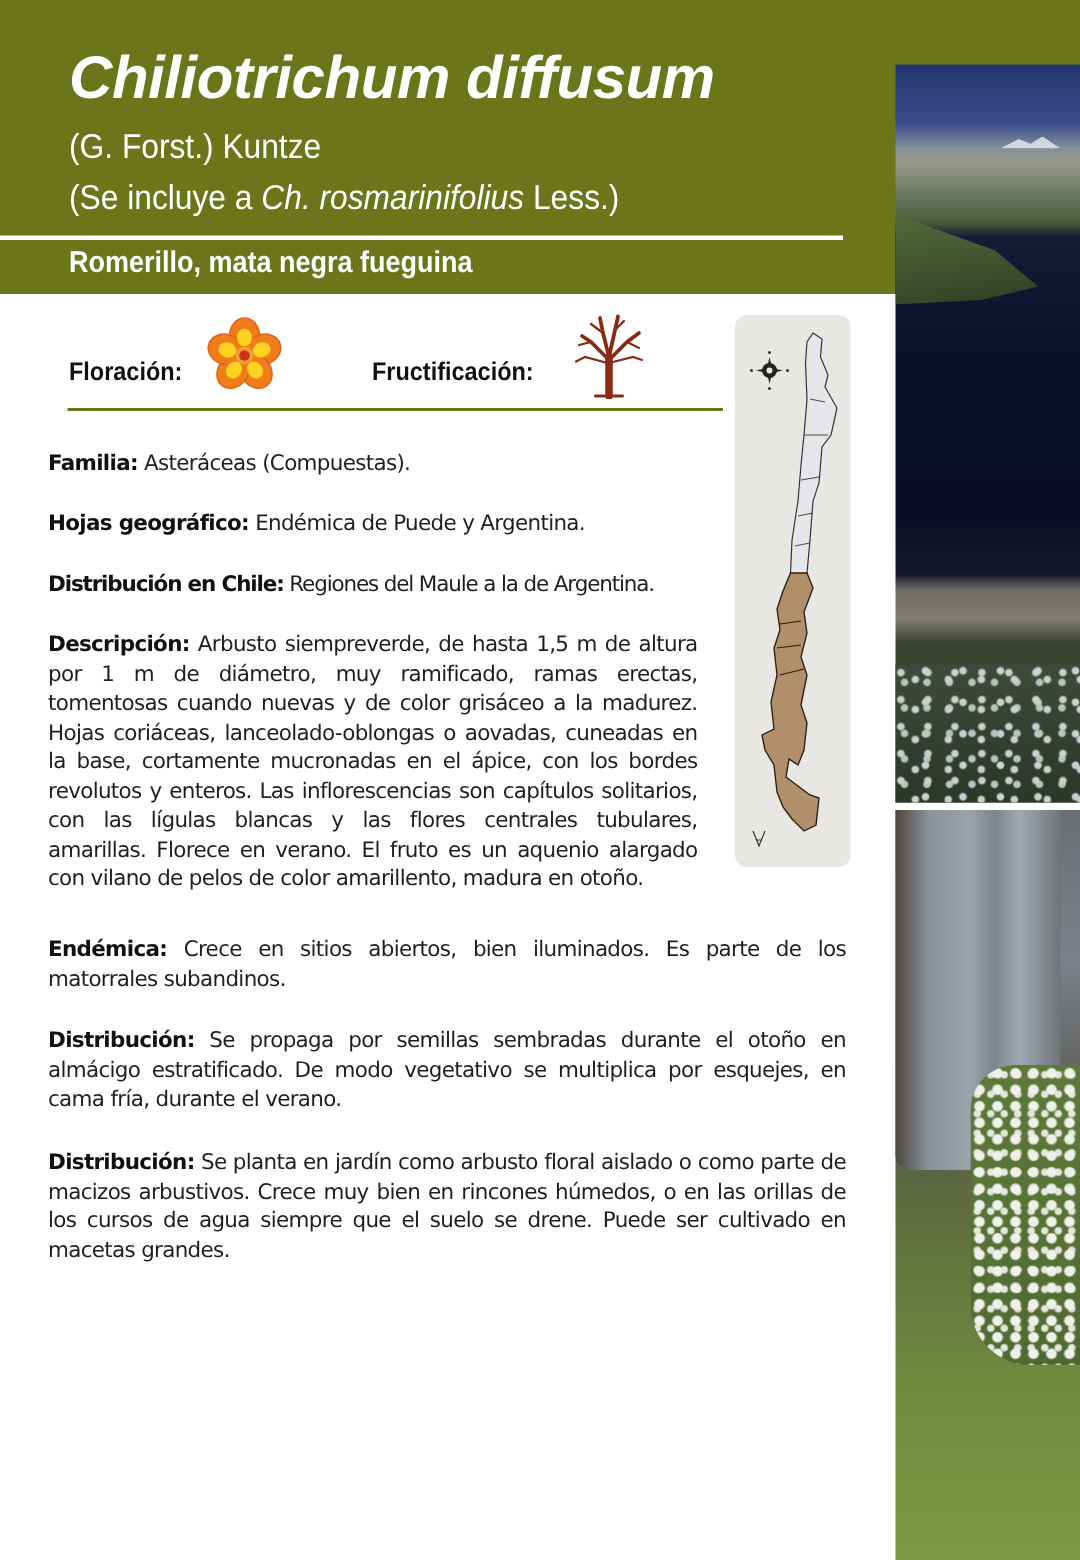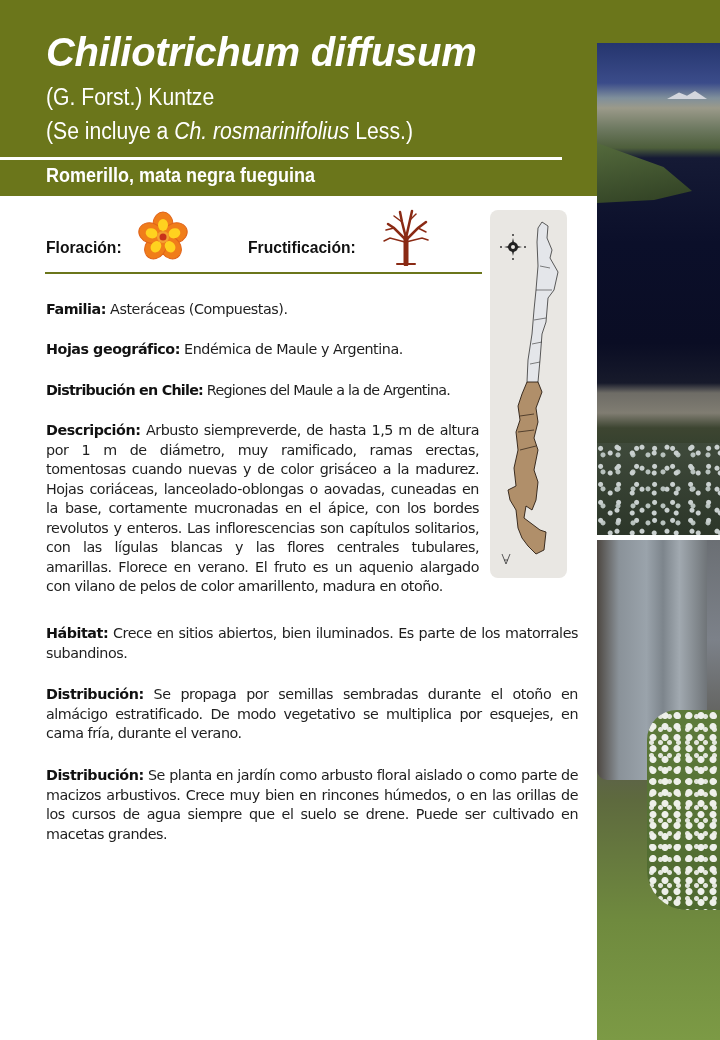--- a/index.html
+++ b/index.html
@@ -97,21 +97,21 @@
     .tree-icon { position: absolute; left: 380px; top: 208px; width: 52px; height: 58px; }
     .icons-rule {
       position: absolute; left: 45px; top: 272px; width: 437px; height: 2px; background: #6b761b;
     }
     .map-panel {
       position: absolute; left: 490px; top: 210px; width: 77px; height: 368px;
       background: #e9e7e3; border-radius: 8px;
     }
     .map-panel svg { position: absolute; left: 0; top: 0; }
     .body-text {
-      position: absolute; left: 46px; font-family: "DejaVu Sans", sans-serif;
+      position: absolute; left: 32px; font-family: "DejaVu Sans", sans-serif;
       font-size: 14.3px; line-height: 19.5px; color: #1e1e1e; text-align: justify;
       letter-spacing: -0.45px;
     }
     .body-text b { font-weight: bold; color: #111; }
     .narrow { width: 433px; }
     .wide { width: 532px; }
     .page-number {
       position: absolute; left: 19px; top: 1041px;
       font-family: "Liberation Sans", sans-serif; font-size: 14px; color: #222;
     }
@@ -190,20 +190,20 @@
     </g>
     <path d="M52 12 L58 16 L57 28 L62 40 L60 48 L68 62 L64 80 L58 88 L56 112 L52 124 L50 150 L48 172 L40 176 L37 172 L38 150 L42 124 L44 100 L46 80 L48 56 L47 32 L48 18 Z" fill="#e4e6ea" stroke="#333" stroke-width="0.8"></path>
     <path d="M37 172 L48 172 L52 182 L46 198 L48 212 L44 228 L48 240 L44 260 L48 272 L46 290 L42 300 L36 296 L34 308 L42 314 L50 320 L56 322 L54 340 L46 344 L38 336 L32 328 L28 318 L26 300 L20 290 L18 280 L26 276 L24 258 L28 240 L26 222 L30 210 L28 196 L32 184 Z" fill="#b08f6a" stroke="#2a1d12" stroke-width="0.9"></path>
     <path d="M30 206 L44 204 M28 222 L44 220 M30 240 L46 236" stroke="#2a1d12" stroke-width="0.7"></path>
     <path d="M50 56 L60 58 M46 80 L62 80 M44 110 L56 108 M42 134 L52 132 M40 154 L50 152" stroke="#333" stroke-width="0.6"></path>
     <path d="M12 344 L16 354 L20 344 M14 350 L18 350" stroke="#333" stroke-width="0.8" fill="none"></path>
   </svg>
 </div>
 
 <div class="body-text narrow" style="top:300px"><b>Familia:</b><span> Asteráceas (Compuestas).</span></div>
-<div class="body-text narrow" style="top:340px"><b>Hojas geográfico:</b><span> Endémica de Maule y Argentina.</span></div>
+<div class="body-text narrow" style="top:340px"><b>Hojas geográfico:</b><span> Endémica de Puede y Argentina.</span></div>
 <div class="body-text narrow" style="top:381px; letter-spacing:-0.75px"><b>Distribución en Chile:</b><span> Regiones del Maule a la de Argentina.</span></div>
 <div class="body-text narrow" style="top:421px"><b>Descripción:</b><span> Arbusto siempreverde, de hasta 1,5 m de altura por 1 m de diámetro, muy ramificado, ramas erectas, tomentosas cuando nuevas y de color grisáceo a la madurez. Hojas coriáceas, lanceolado-oblongas o aovadas, cuneadas en la base, cortamente mucronadas en el ápice, con los bordes revolutos y enteros. Las inflorescencias son capítulos solitarios, con las lígulas blancas y las flores centrales tubulares, amarillas. Florece en verano. El fruto es un aquenio alargado con vilano de pelos de color amarillento, madura en otoño.</span></div>
-<div class="body-text wide" style="top:624px"><b>Hábitat:</b><span> Crece en sitios abiertos, bien iluminados. Es parte de los matorrales subandinos.</span></div>
+<div class="body-text wide" style="top:624px"><b>Endémica:</b><span> Crece en sitios abiertos, bien iluminados. Es parte de los matorrales subandinos.</span></div>
 <div class="body-text wide" style="top:685px"><b>Distribución:</b><span> Se propaga por semillas sembradas durante el otoño en almácigo estratificado. De modo vegetativo se multiplica por esquejes, en cama fría, durante el verano.</span></div>
 <div class="body-text wide" style="top:766px"><b>Distribución:</b><span> Se planta en jardín como arbusto floral aislado o como parte de macizos arbustivos. Crece muy bien en rincones húmedos, o en las orillas de los cursos de agua siempre que el suelo se drene. Puede ser cultivado en macetas grandes.</span></div>
 
 <div class="page-number">108</div>
 
 </body></html>

